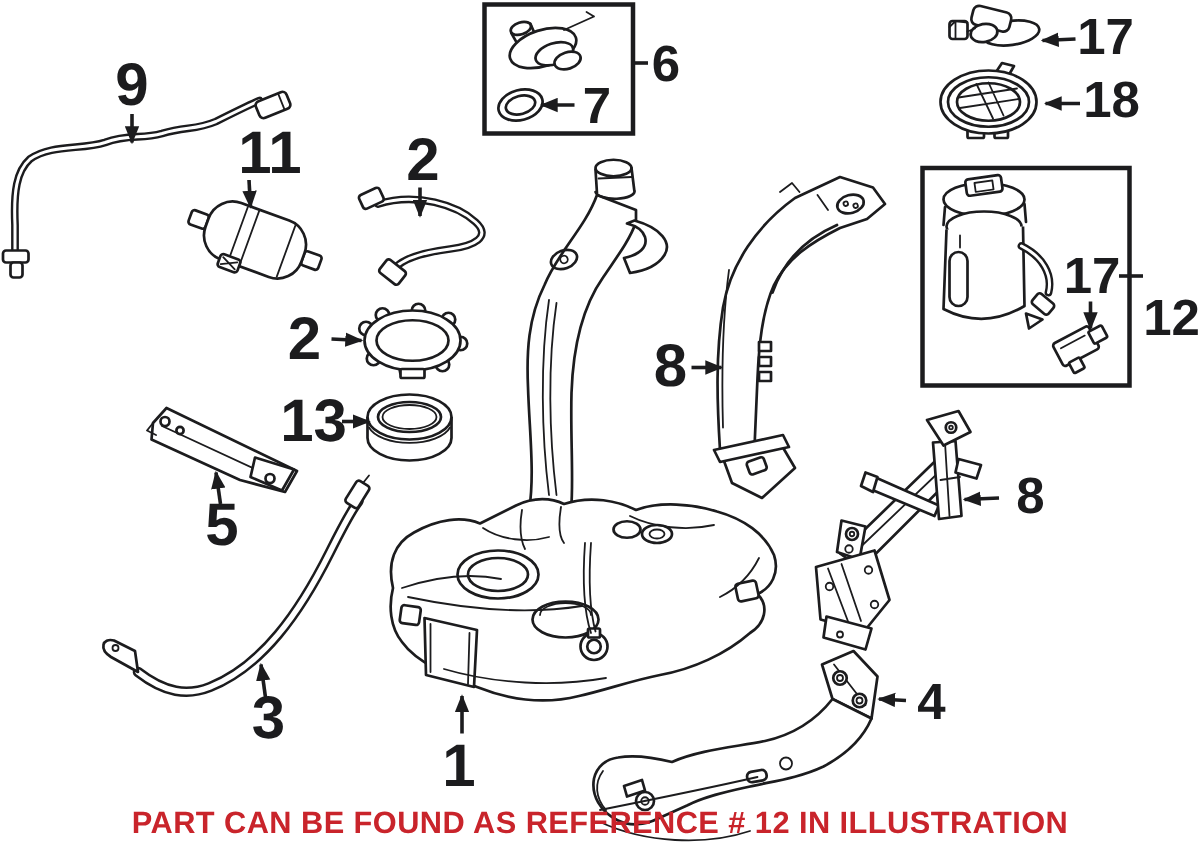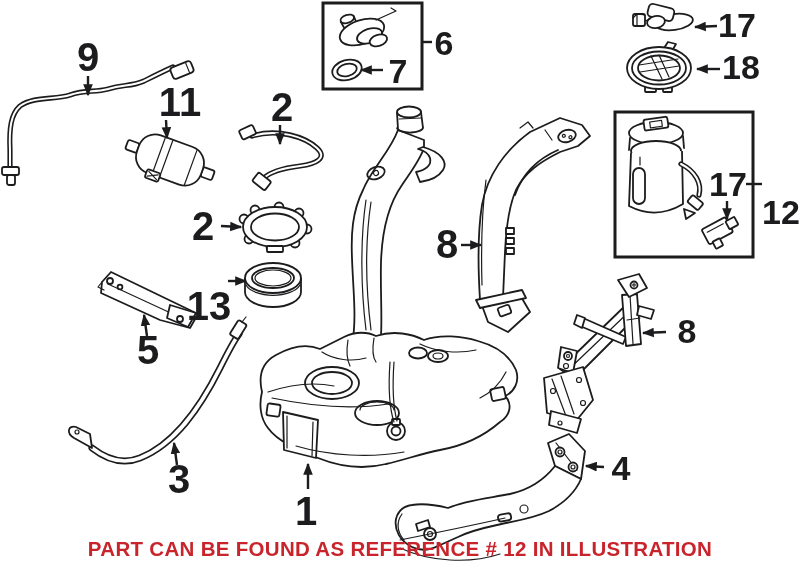--- a/index.html
+++ b/index.html
@@ -301,21 +301,21 @@
   <div class="ref fs40" style="left:88px;top:57px;">9</div>
   <div class="ref fs40" style="left:180px;top:102px;text-align:right;">11</div>
   <div class="ref fs40" style="left:282px;top:107px;">2</div>
   <div class="ref fs34" style="left:444px;top:43px;">6</div>
   <div class="ref fs34" style="left:398px;top:71px;">7</div>
   <div class="ref fs34" style="left:737px;top:25px;text-align:center;">17</div>
   <div class="ref fs34" style="left:741px;top:67px;">18</div>
   <div class="ref fs34" style="left:728px;top:184px;">17</div>
   <div class="ref fs34" style="left:781px;top:184px;margin-top:28px;">12</div>
   <div class="ref fs40" style="left:203px;top:226px;">2</div>
-  <div class="ref fs40" style="left:209px;top:281px;margin-top:25px;">13</div>
+  <div class="ref fs40" style="left:209px;top:281px;">13</div>
   <div class="ref fs40" style="left:148px;top:350px;">5</div>
   <div class="ref fs40" style="left:179px;top:479px;">3</div>
   <div class="ref fs40" style="left:306px;top:511px;">1</div>
   <div class="ref fs40" style="left:447px;top:244px;">8</div>
   <div class="ref fs34" style="left:687px;top:331px;">8</div>
   <div class="ref fs34" style="left:621px;top:468px;">4</div>
 
   <div class="caption">PART CAN BE FOUND AS REFERENCE # 12 IN ILLUSTRATION</div>
 </div>
 

